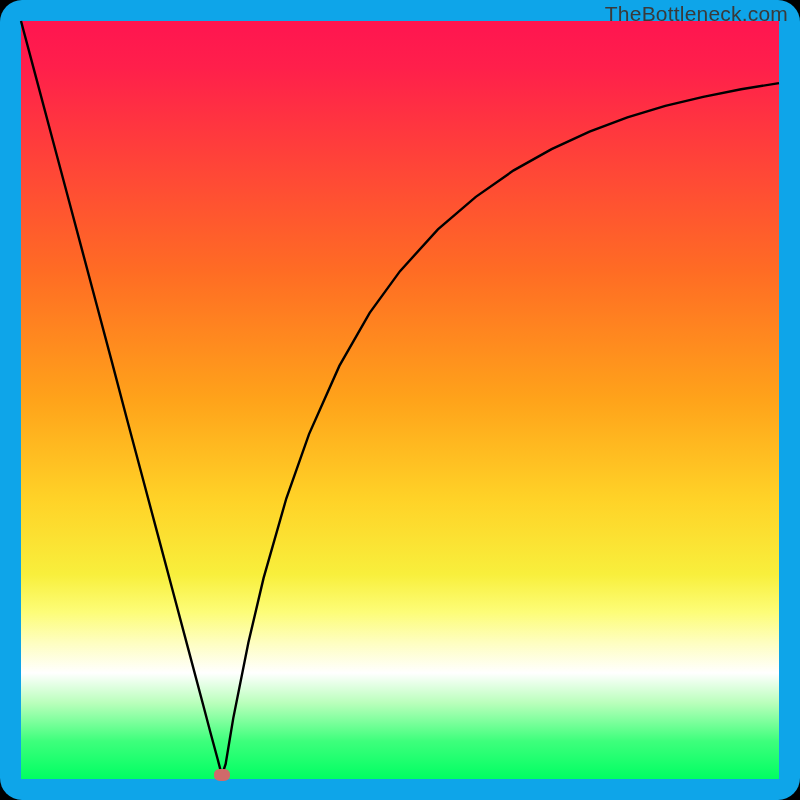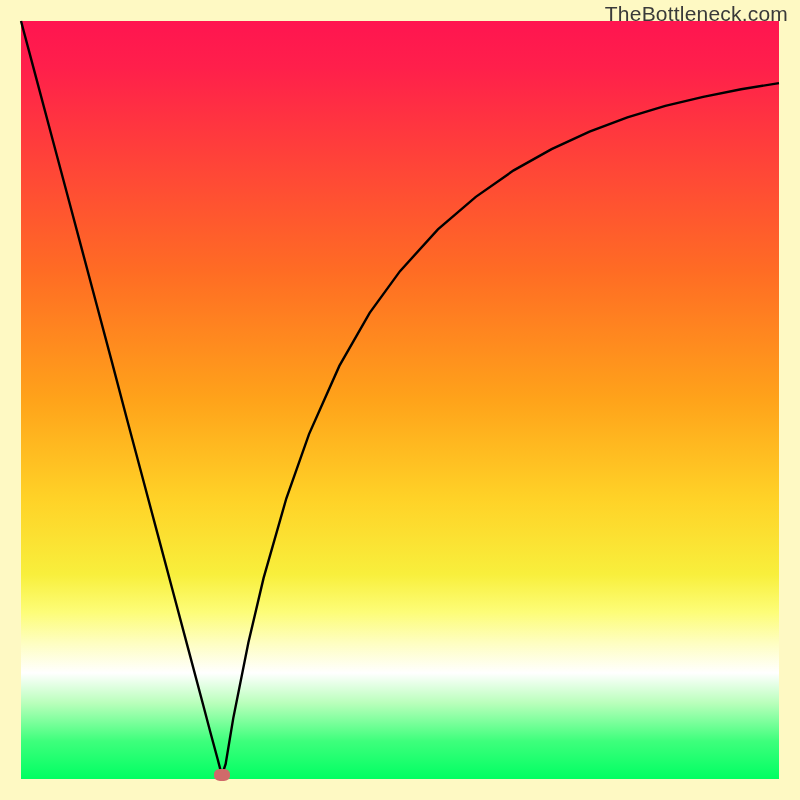--- a/index.html
+++ b/index.html
@@ -9,21 +9,22 @@
     height: 800px;
     background: #000;
     font-family: Arial, Helvetica, sans-serif;
   }
   .frame {
     position: absolute;
     top: 0;
     left: 0;
     width: 800px;
     height: 800px;
-    background: #fef9c3;
+    background: #0ea5e9;
+    border-radius: 22px;
   }
   .plot-area {
     position: absolute;
     left: 21px;
     top: 21px;
     width: 758px;
     height: 758px;
     
   }
   .watermark {

